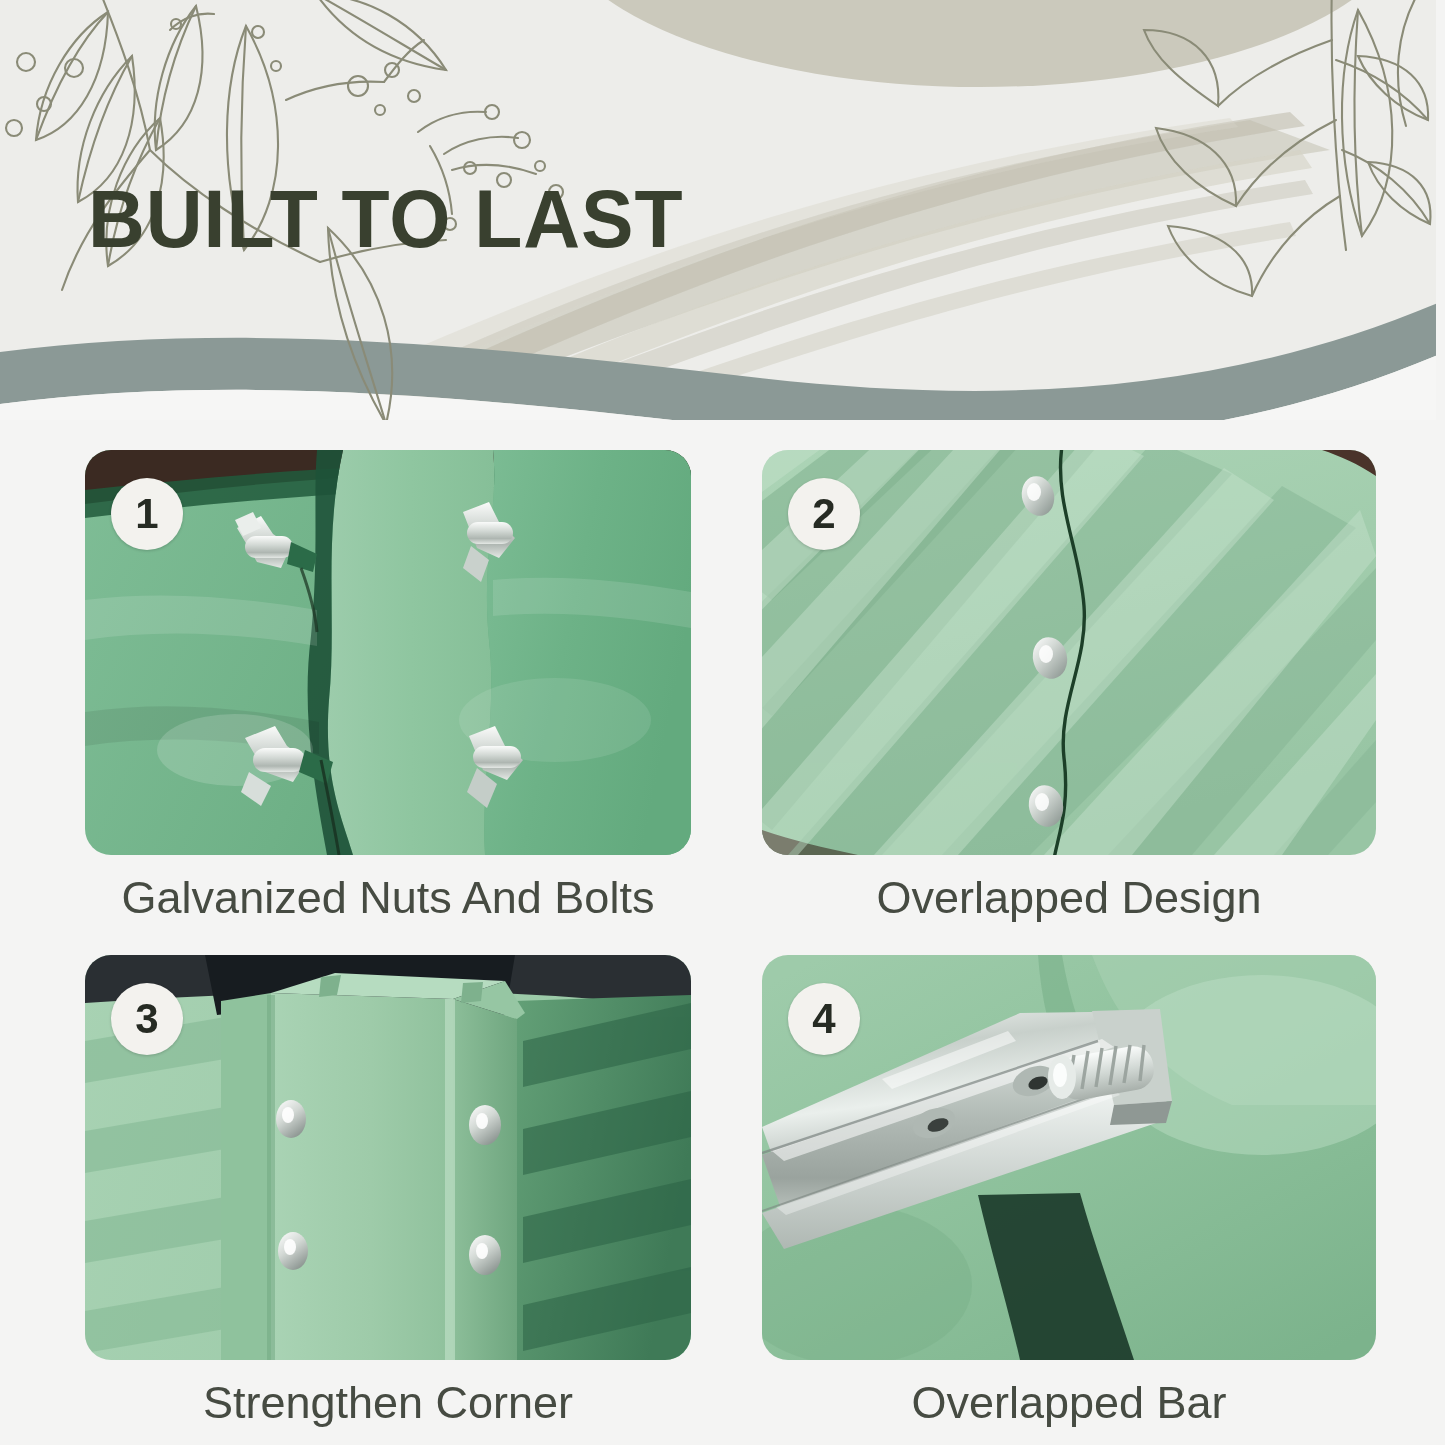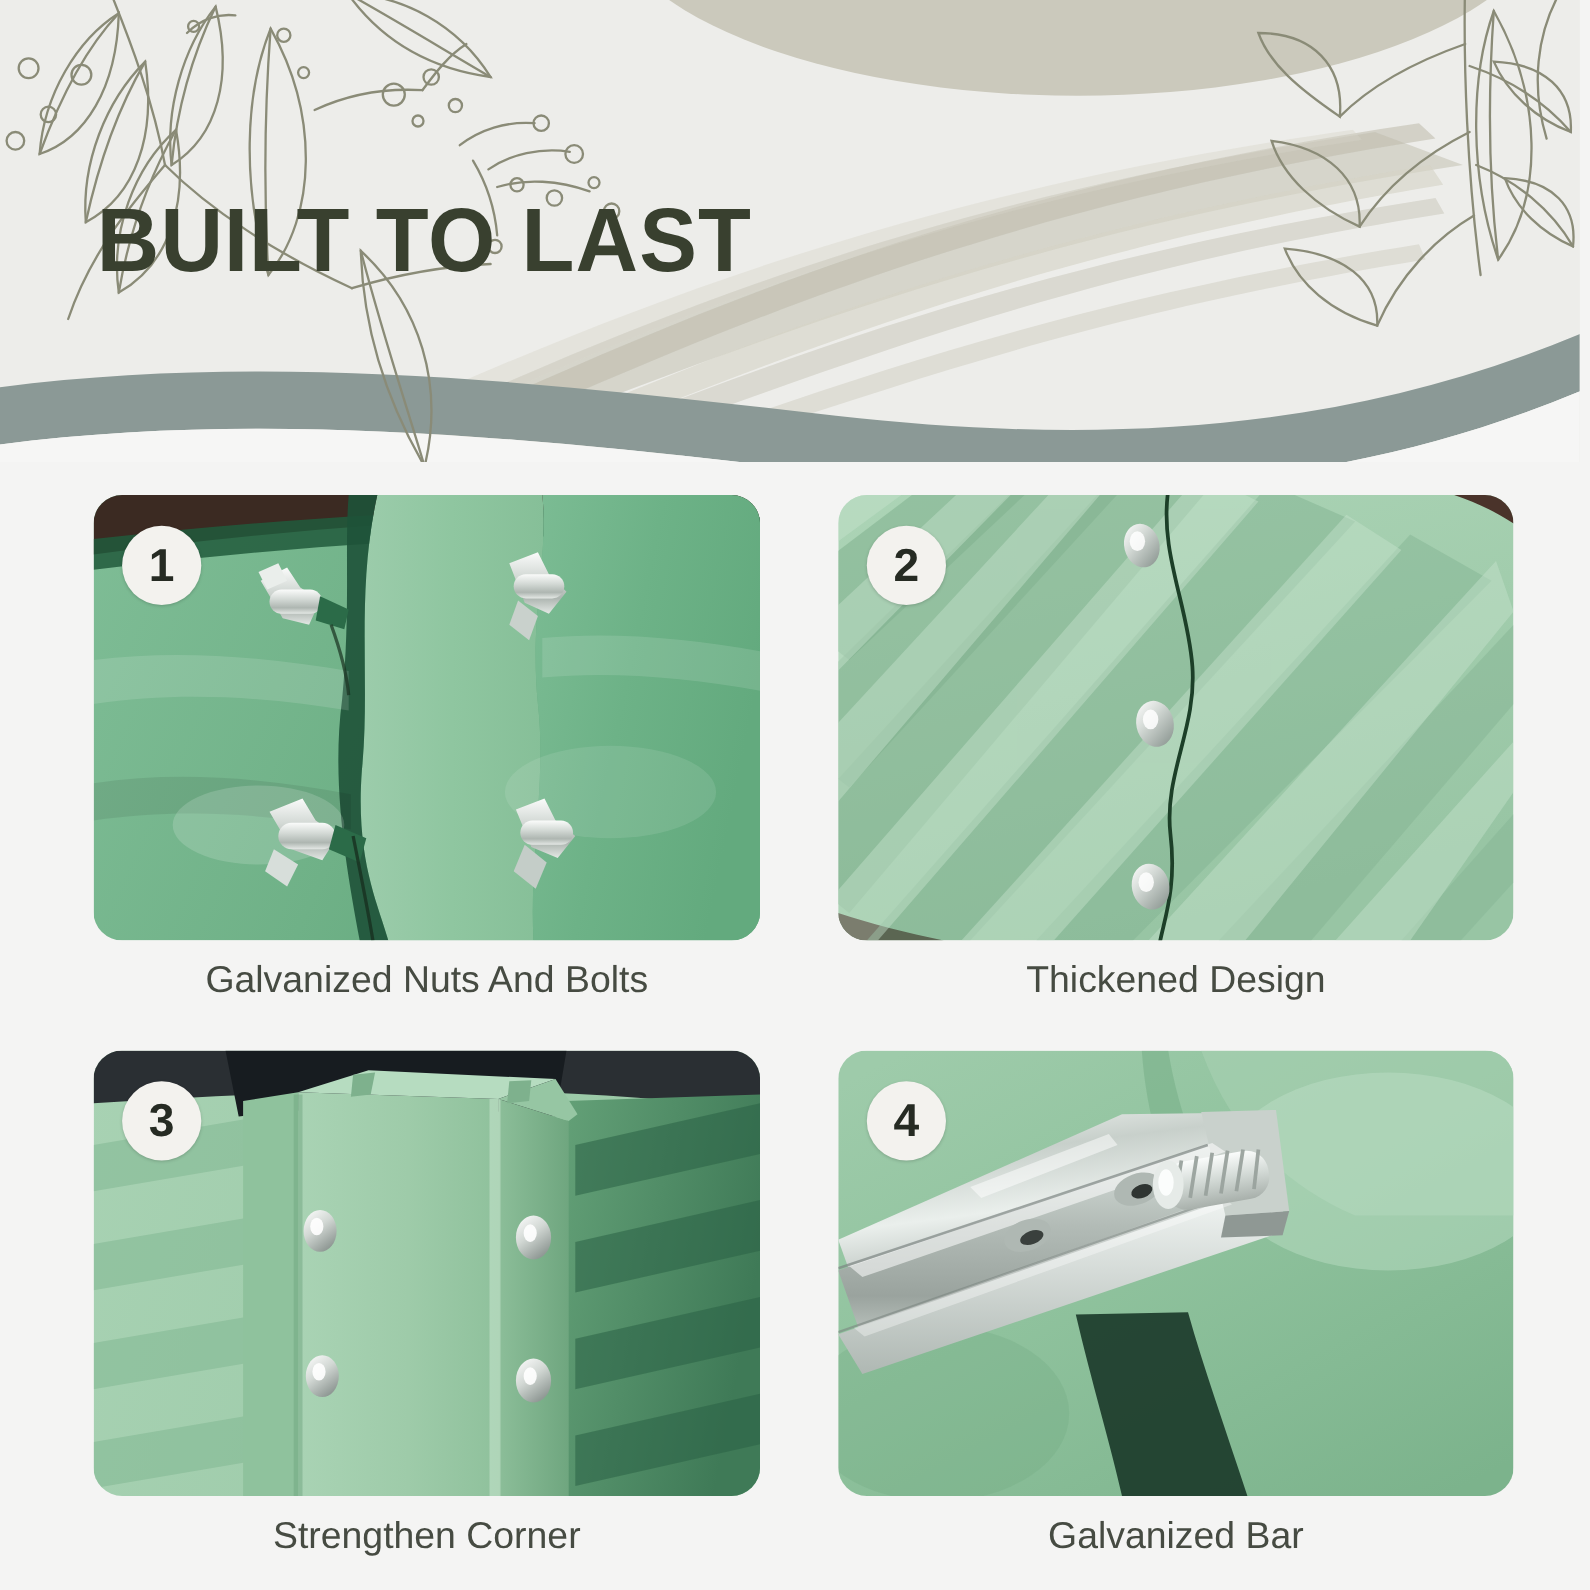--- a/index.html
+++ b/index.html
@@ -37,21 +37,21 @@
   .panel{position:absolute;}
   .panel-media{
     position:absolute;left:0;top:0;
     width:100%;height:405px;
     border-radius:26px;
     overflow:hidden;
   }
   .panel-caption{
     position:absolute;left:0;top:422px;width:100%;
     text-align:center;
-    font-size:34px;
+    font-size:45px;
     color:#464B42;
     white-space:nowrap;
   }
   .badge{
     position:absolute;left:26px;top:28px;
     width:72px;height:72px;border-radius:50%;
     background:#F3F2EE;
     display:flex;align-items:center;justify-content:center;
     font-size:42px;font-weight:600;color:#262B23;
     z-index:40;
@@ -316,21 +316,21 @@
           <ellipse cx="288" cy="208" rx="17" ry="21" fill="url(#rivetg)" transform="rotate(-12 288 208)"></ellipse>
           <ellipse cx="284" cy="204" rx="7" ry="9" fill="#FFFFFF" opacity="0.85"></ellipse>
         </g>
         <g>
           <ellipse cx="284" cy="356" rx="17" ry="21" fill="url(#rivetg)" transform="rotate(-12 284 356)"></ellipse>
           <ellipse cx="280" cy="352" rx="7" ry="9" fill="#FFFFFF" opacity="0.85"></ellipse>
         </g>
       </svg>
       <div class="badge">2</div>
     </div>
-    <div class="panel-caption">Thickened Design</div>
+    <div class="panel-caption">Overlapped Design</div>
   </div>
 
   <div class="panel" id="panel-3">
     <div class="panel-media">
       <svg class="ph" viewBox="0 0 606 405" preserveAspectRatio="none">
         <defs>
           <linearGradient id="p3wallL" x1="0" y1="0" x2="1" y2="0.2">
             <stop offset="0" stop-color="#A8D2B3"></stop>
               <stop offset="1" stop-color="#97C7A4"></stop>
           </linearGradient>
@@ -487,16 +487,16 @@
               <path d="M 368 90 L 362 128"></path>
                 <path d="M 382 90 L 378 126"></path>
             </g>
             <ellipse cx="300" cy="122" rx="14" ry="22" fill="#E6EBE8"></ellipse>
             <ellipse cx="298" cy="120" rx="7" ry="12" fill="#FBFDFC"></ellipse>
           </g>
         </g>
       </svg>
       <div class="badge">4</div>
     </div>
-    <div class="panel-caption">Galvanized Bar</div>
+    <div class="panel-caption">Overlapped Bar</div>
   </div>
 
 </div>
 
 </body></html>

